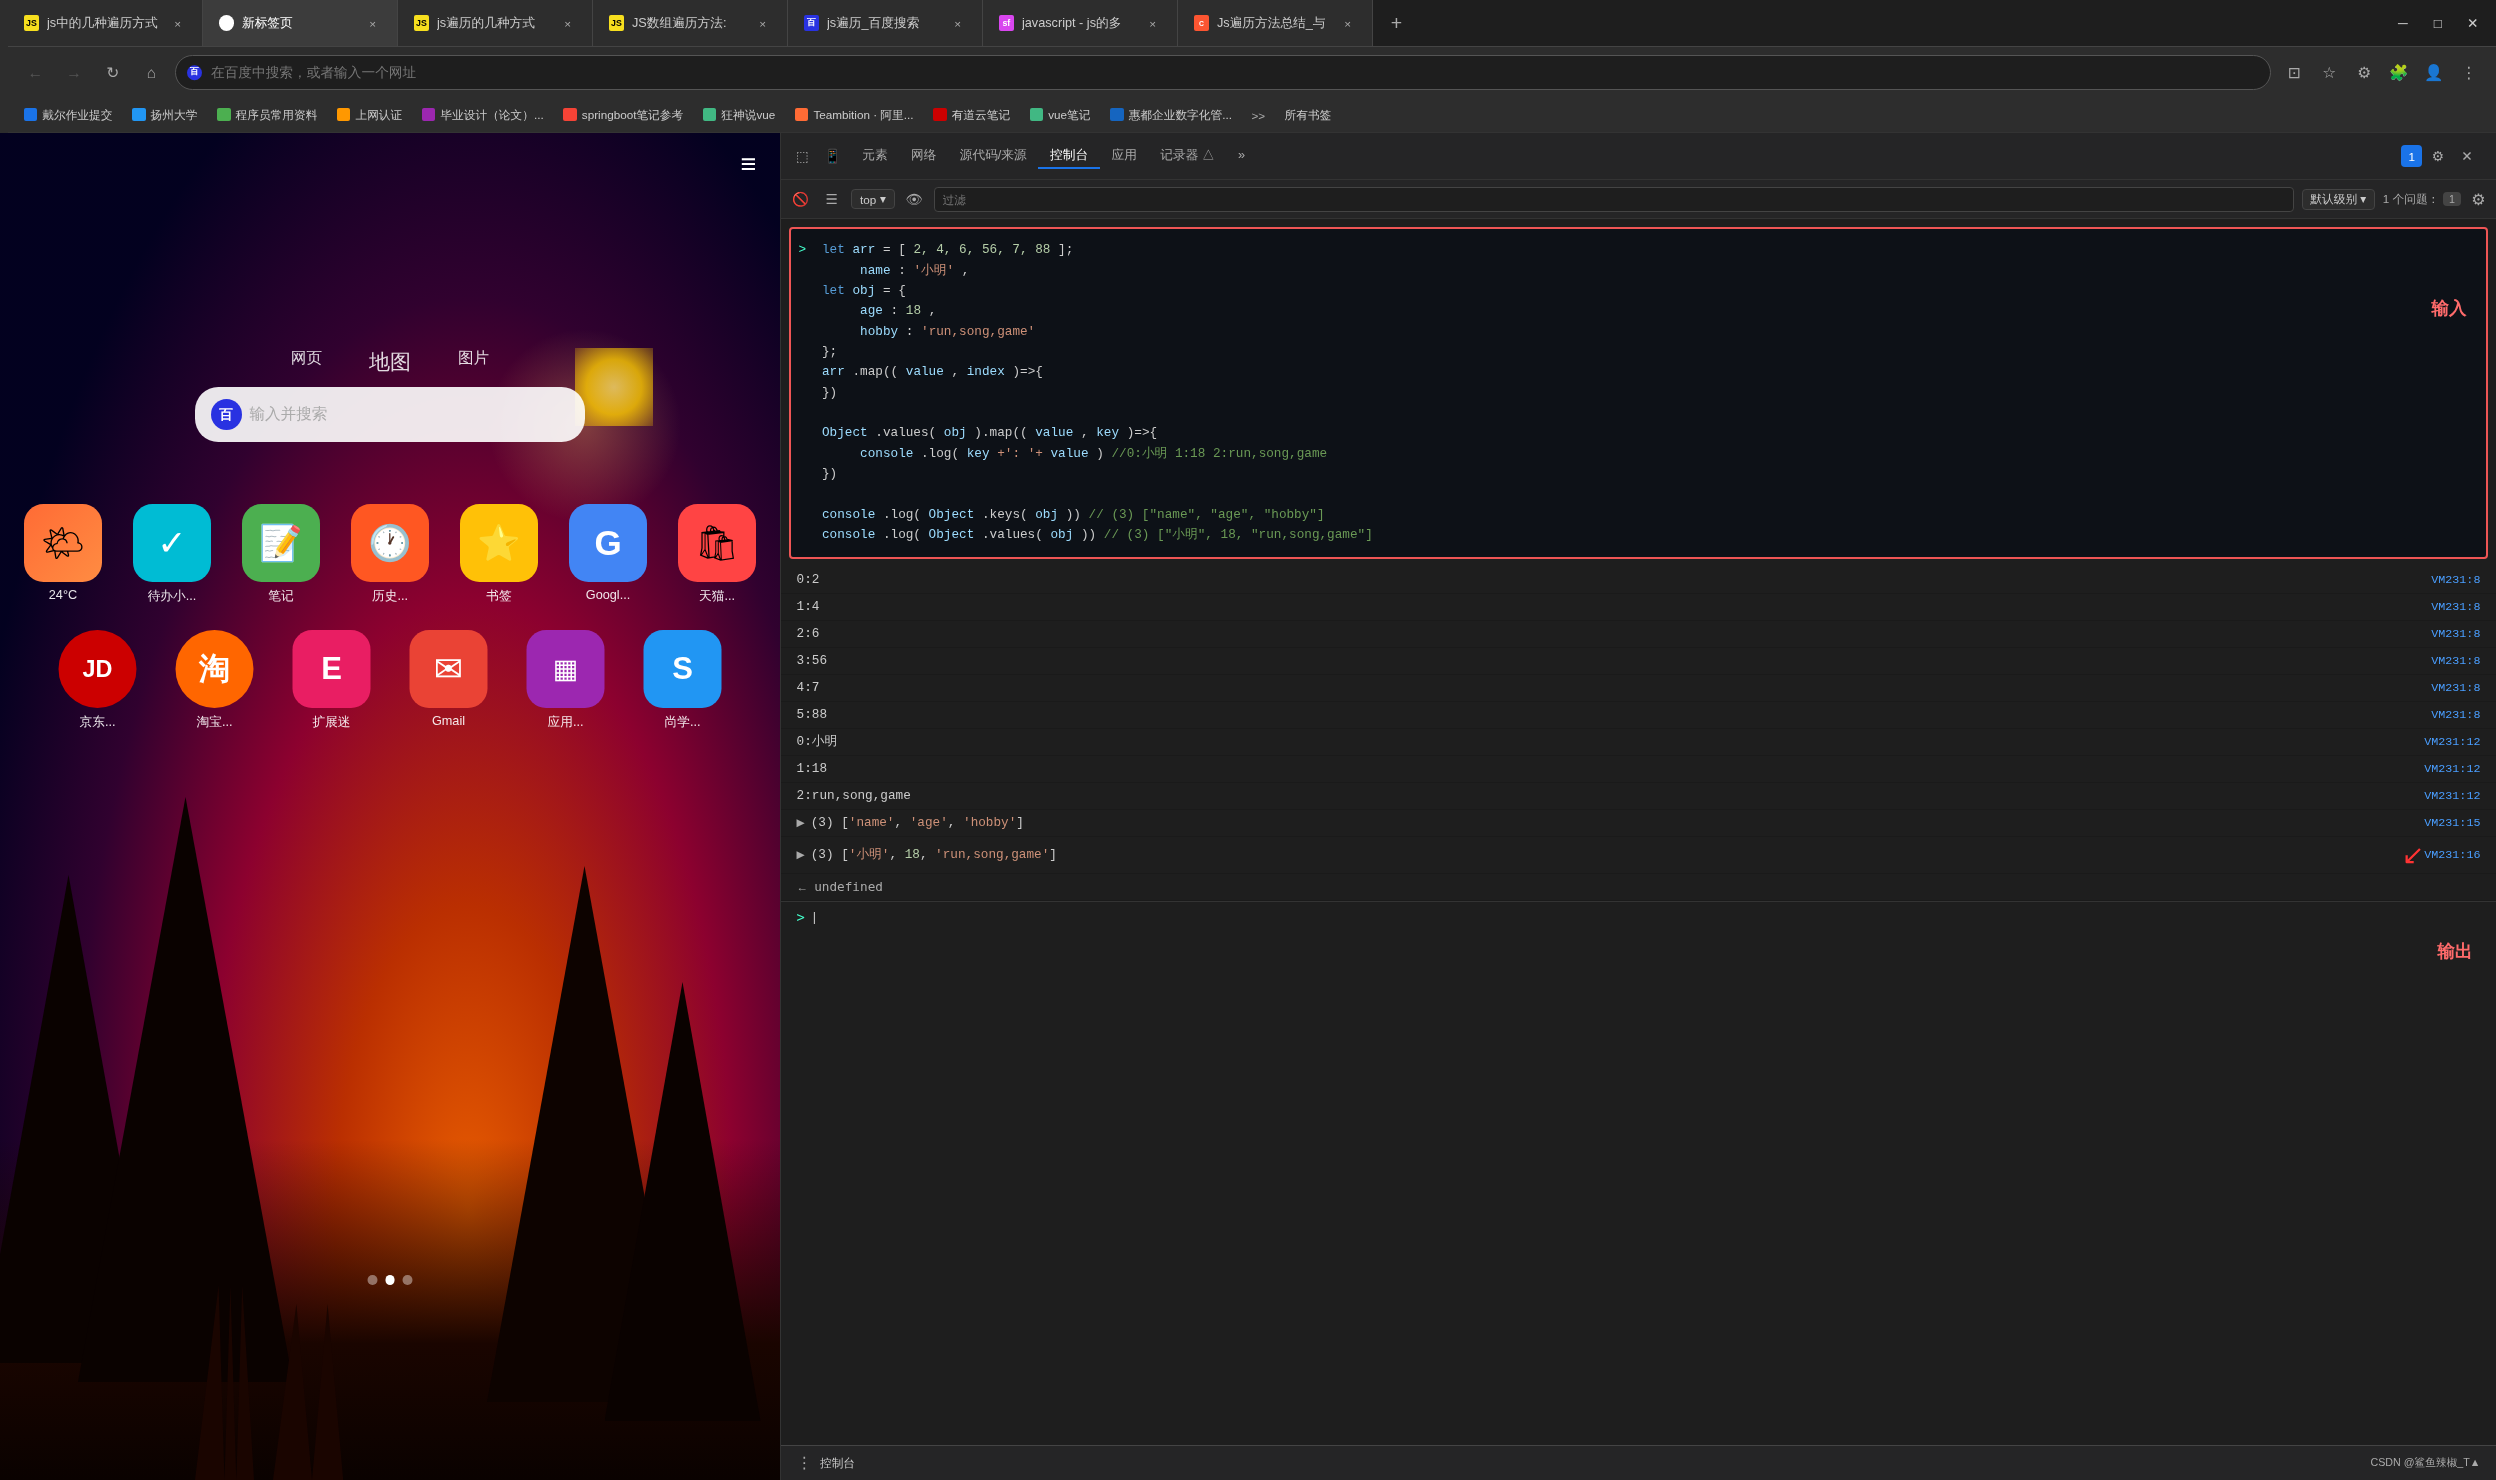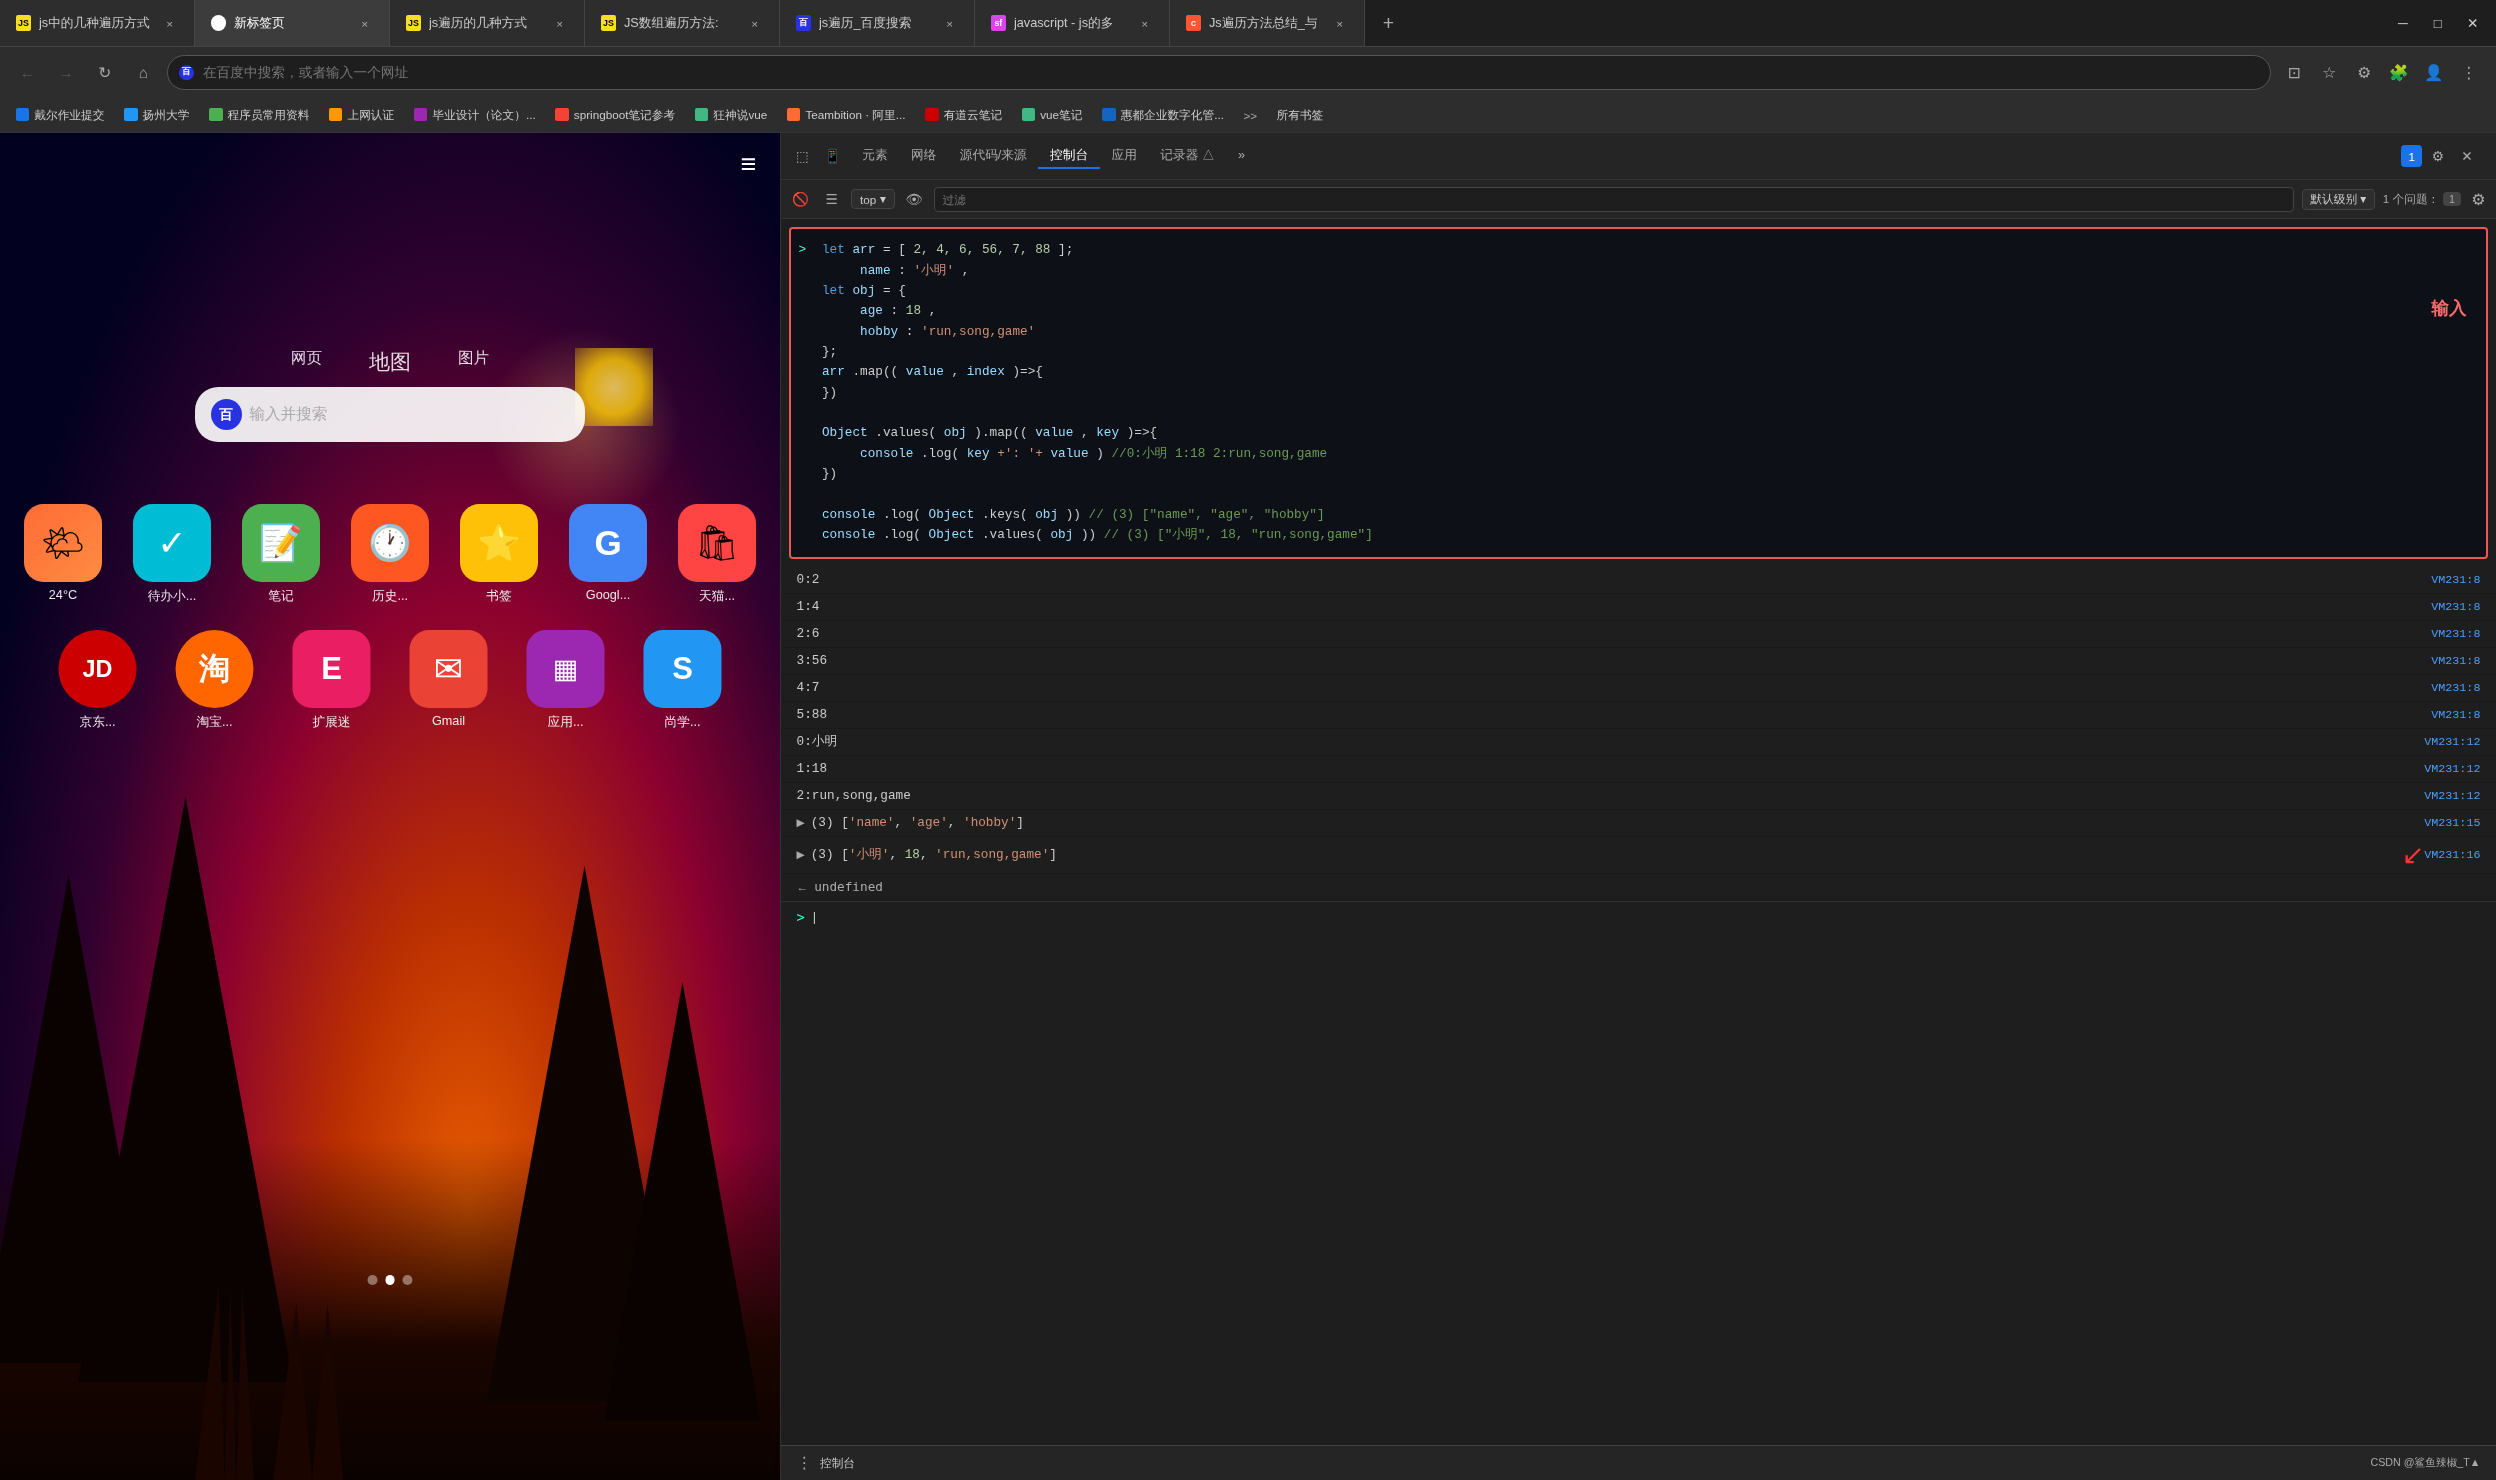--- a/index.html
+++ b/index.html
@@ -1,19 +1,19 @@
 <!DOCTYPE html>
 <html><head>
   <meta charset="utf-8">
   <style>
     * { margin: 0; padding: 0; box-sizing: border-box; }
     body { width: 2497px; height: 1480px; overflow: hidden; font-family: 'Segoe UI', Arial, sans-serif; background: #1a1a2e; }
 
     
-    .browser-chrome { position: absolute; top: 0; left: 0; right: 0; background: #2d2d2d; z-index: 100; }
+    .browser-chrome { position: absolute; top: 0; left: 0; right: 0; background: #2d2d2d; z-index: 100; padding-left: 8px; }
 
     
     .tab-bar { display: flex; align-items: stretch; background: #1e1e1e; height: 47px; border-bottom: 1px solid #444; }
     .tab { display: flex; align-items: center; padding: 0 15.6px; gap: 7.8px; min-width: 195px; max-width: 234px; background: #2d2d2d; border-right: 1px solid #444; font-size: 13.7px; color: #ccc; cursor: pointer; position: relative; }
     .tab.active { background: #3c3c3c; color: #fff; }
     .tab-favicon { width: 15.6px; height: 15.6px; border-radius: 2px; flex-shrink: 0; }
     .tab-label { overflow: hidden; text-overflow: ellipsis; white-space: nowrap; flex: 1; font-size: 12.7px; }
     .tab-close { width: 17.6px; height: 17.6px; display: flex; align-items: center; justify-content: center; border-radius: 50%; font-size: 11.7px; color: #aaa; flex-shrink: 0; }
     .tab-new { width: 47px; display: flex; align-items: center; justify-content: center; font-size: 19.5px; color: #aaa; cursor: pointer; }
     .tab-spacer { flex: 1; }
@@ -545,20 +545,21 @@
       <div class="console-line">
         <span style="color:#aaa;font-size:11.7px;margin-right:5.9px;">←</span>
         <span style="color:#aaa;font-family:monospace;font-size:12.7px;">undefined</span>
       </div>
 
       <div class="console-input-line">
         <span class="console-prompt-char">&gt;</span>
         <span style="color:#ccc;font-size:12.7px;flex:1;">|</span>
       </div>
 
+      <div style="text-align:right;padding:7.8px 23.4px;color:#ff6b6b;font-size:17.6px;font-weight:bold;">输出</div>
     </div>
 
     <div class="console-footer">
       <span style="font-size:15.6px;color:#aaa;margin-right:7.8px;">⋮</span>
       <span class="console-footer-text">控制台</span>
       <span class="csdn-credit">CSDN @鲨鱼辣椒_T▲</span>
     </div>
   </div>
 </div>
 

